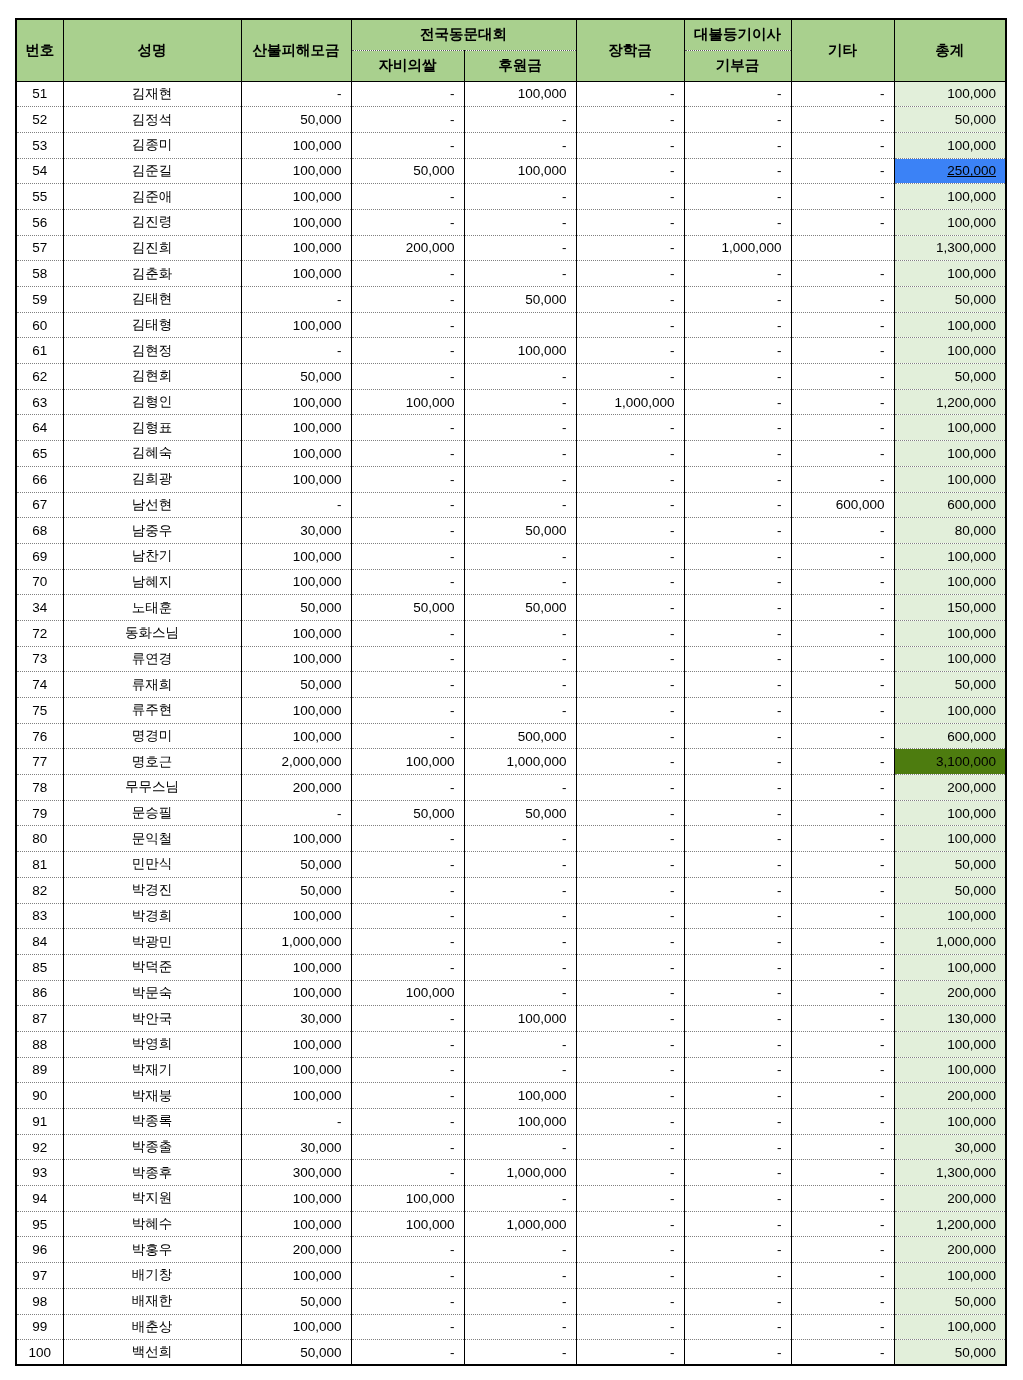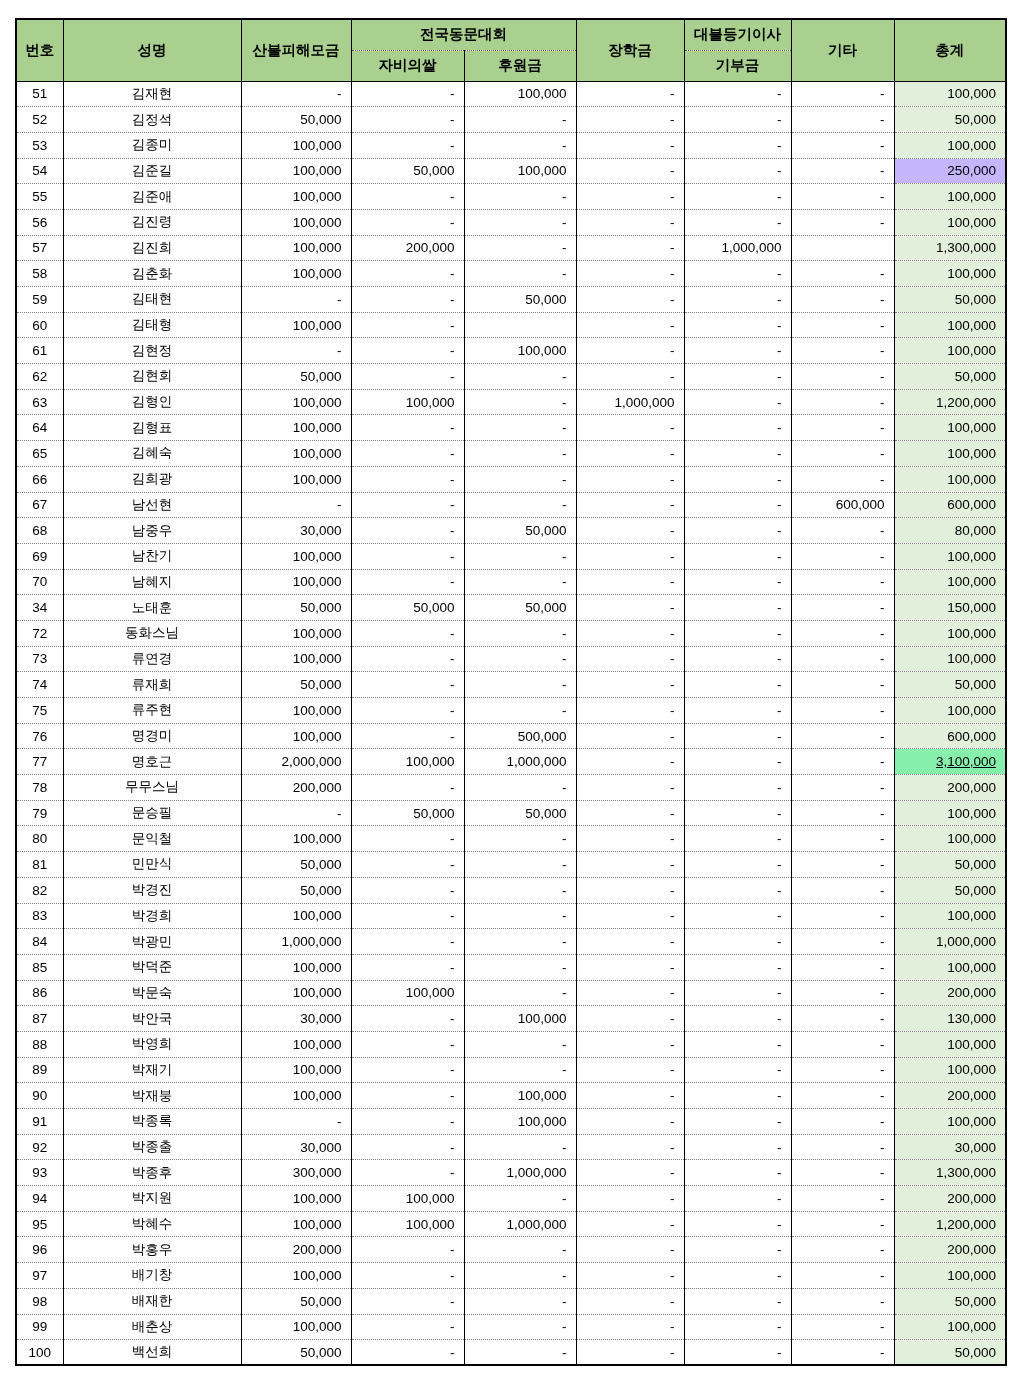--- a/index.html
+++ b/index.html
@@ -122,21 +122,21 @@
         </tr>
         <tr>
           <td class="no">54</td>
           <td class="name">김준길</td>
           <td class="num">100,000</td>
           <td class="num">50,000</td>
           <td class="num">100,000</td>
           <td class="num">-</td>
           <td class="num">-</td>
           <td class="num">-</td>
-          <td class="num total" style="background: #c4b5fd;">250,000</td>
+          <td class="num total" style="background: #3b82f6; text-decoration: underline;">250,000</td>
         </tr>
         <tr>
           <td class="no">55</td>
           <td class="name">김준애</td>
           <td class="num">100,000</td>
           <td class="num">-</td>
           <td class="num">-</td>
           <td class="num">-</td>
           <td class="num">-</td>
           <td class="num">-</td>
@@ -375,21 +375,21 @@
         </tr>
         <tr>
           <td class="no">77</td>
           <td class="name">명호근</td>
           <td class="num">2,000,000</td>
           <td class="num">100,000</td>
           <td class="num">1,000,000</td>
           <td class="num">-</td>
           <td class="num">-</td>
           <td class="num">-</td>
-          <td class="num total" style="background: #86efac; text-decoration: underline;">3,100,000</td>
+          <td class="num total" style="background: #4d7c0f;">3,100,000</td>
         </tr>
         <tr>
           <td class="no">78</td>
           <td class="name">무무스님</td>
           <td class="num">200,000</td>
           <td class="num">-</td>
           <td class="num">-</td>
           <td class="num">-</td>
           <td class="num">-</td>
           <td class="num">-</td>

